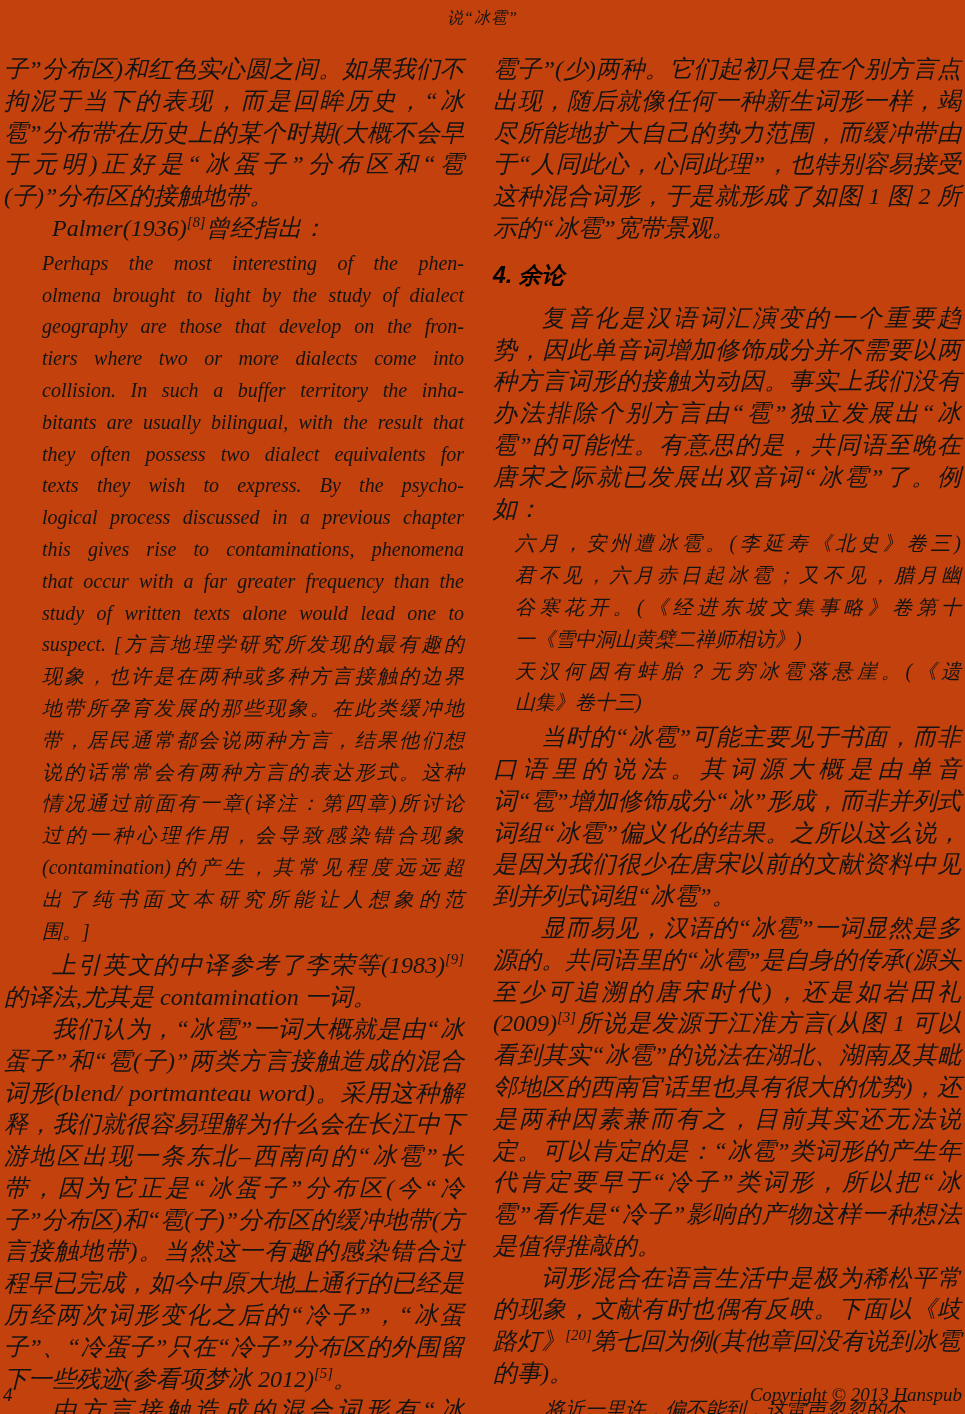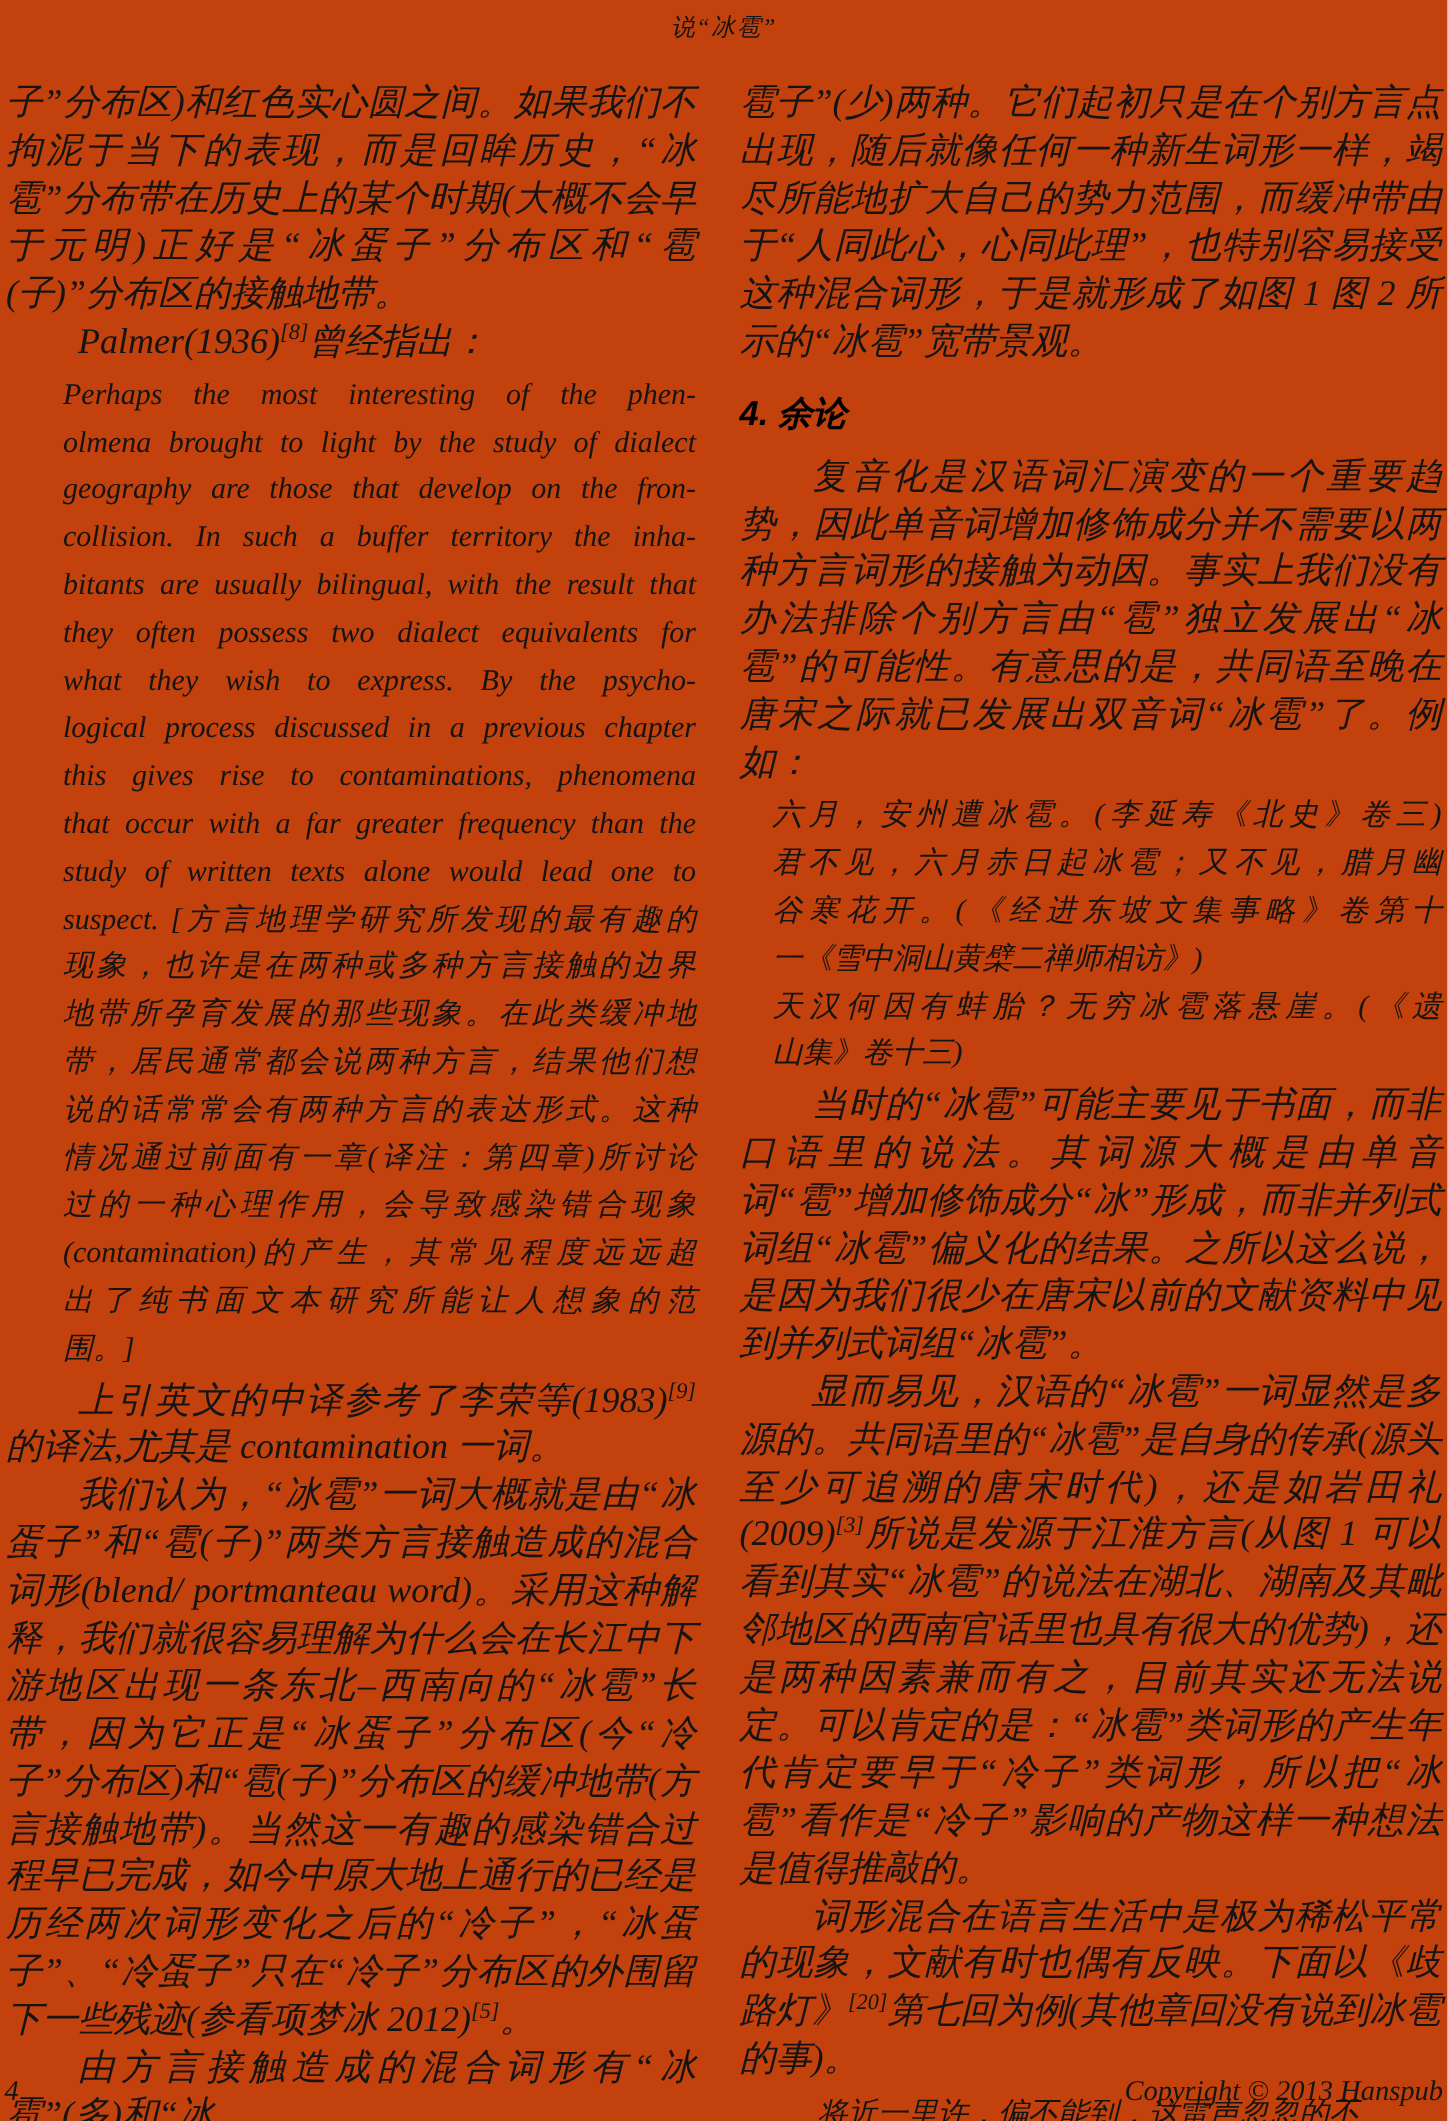--- a/index.html
+++ b/index.html
@@ -47,24 +47,25 @@
   <div class="running-head">说“冰雹”</div>
 
   <div class="columns">
     <div class="col col-left" id="col-left">
         <p><span>子”分布区)和红色实心圆之间。如果我们不拘泥于当下的表现，而是回眸历史，“冰雹”分布带在历史上的某个时期(大概不会早于元明)正好是“冰蛋子”分布区和“雹(子)”分布区的接触地带。</span></p>
         <p class="indent"><span>Palmer(1936)</span><sup class="fnref">[8]</sup><span>曾经指出：</span></p>
         <div class="quote-lines en">
           <div class="ln">Perhaps the most interesting of the phen-</div>
           <div class="ln">olmena brought to light by the study of dialect</div>
           <div class="ln">geography are those that develop on the fron-</div>
+          <div class="ln">tiers where two or more dialects come into</div>
           <div class="ln">collision. In such a buffer territory the inha-</div>
           <div class="ln">bitants are usually bilingual, with the result that</div>
           <div class="ln">they often possess two dialect equivalents for</div>
-          <div class="ln">what they wish to express. By the psycho-</div>
+          <div class="ln">texts they wish to express. By the psycho-</div>
           <div class="ln">logical process discussed in a previous chapter</div>
           <div class="ln">this gives rise to contaminations, phenomena</div>
           <div class="ln">that occur with a far greater frequency than the</div>
           <div class="ln">study of written texts alone would lead one to</div>
           <div class="ln">suspect. [方言地理学研究所发现的最有趣的</div>
           <div class="ln">现象，也许是在两种或多种方言接触的边界</div>
           <div class="ln">地带所孕育发展的那些现象。在此类缓冲地</div>
           <div class="ln">带，居民通常都会说两种方言，结果他们想</div>
           <div class="ln">说的话常常会有两种方言的表达形式。这种</div>
           <div class="ln">情况通过前面有一章(译注：第四章)所讨论</div>

